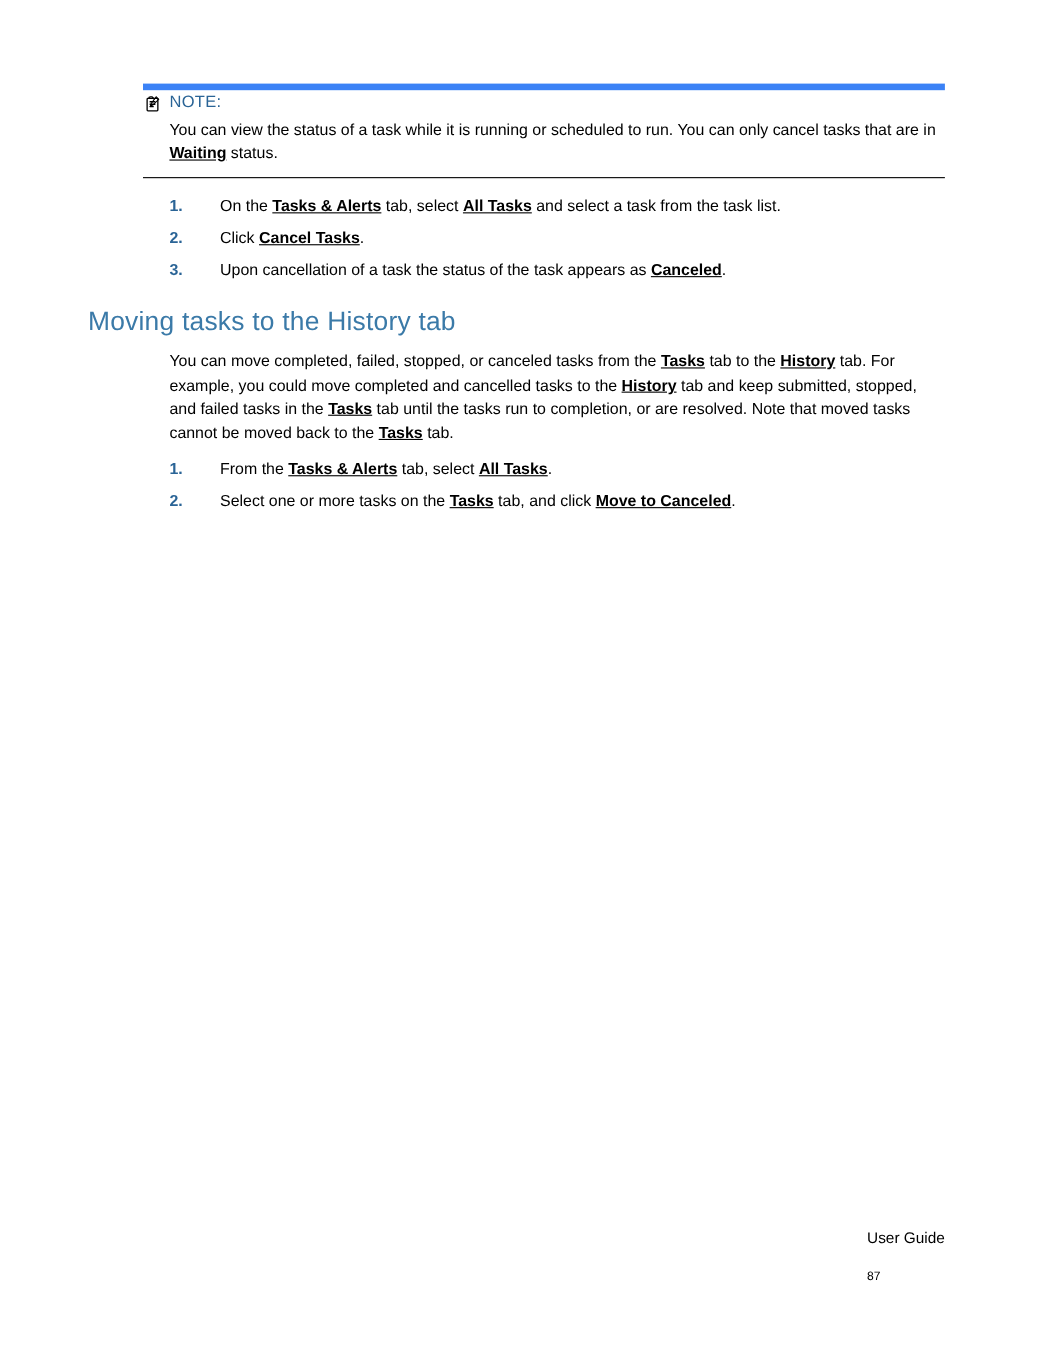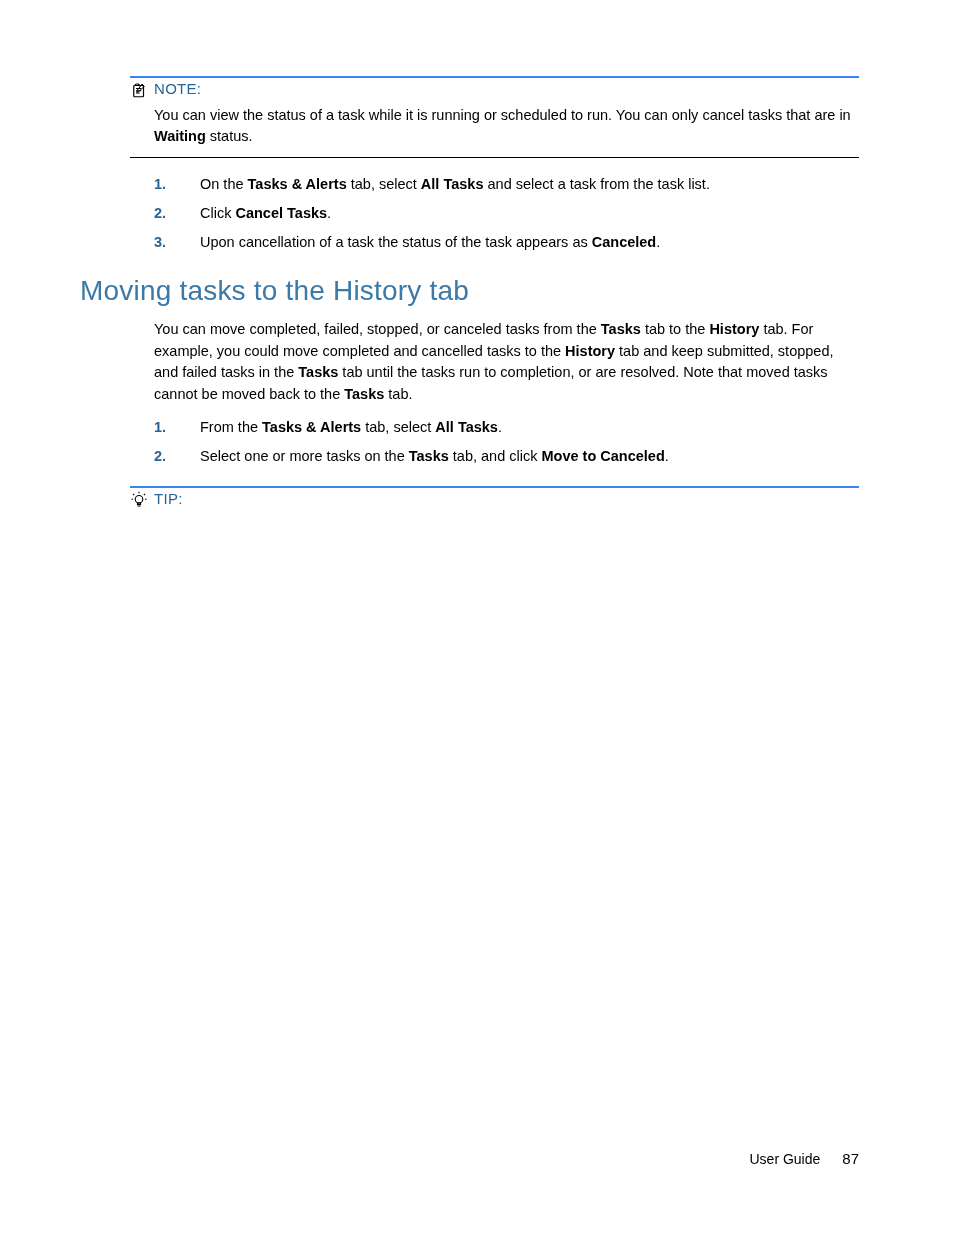--- a/index.html
+++ b/index.html
@@ -18,21 +18,21 @@
     padding: 76px 95px 60px 80px;
     box-sizing: border-box;
     height: 100%;
     position: relative;
   }
   .callout-block {
     margin-left: 50px;
     margin-bottom: 16px;
   }
   .callout-header {
-    border-top: 2px solid #3b82f6;
+    border-top: 6px solid #3b82f6;
     display: flex;
     align-items: flex-start;
     padding-top: 2px;
     gap: 6px;
   }
   .callout-icon {
     width: 18px;
     height: 18px;
     flex: none;
     margin-top: 1px;
@@ -61,43 +61,44 @@
   .ol .num {
     position: absolute;
     left: 74px;
     color: #2a6496;
     font-weight: bold;
     font-family: Arial, Helvetica, sans-serif;
   }
   .section-heading {
     color: #3b7aa8;
     font-weight: 300;
-    font-size: 28px;
+    font-size: 24px;
     margin: 22px 0 12px 0;
     font-family: "Segoe UI Light", "Helvetica Neue", Arial, sans-serif;
     letter-spacing: 0.2px;
   }
   .body-para {
     margin: 0 0 10px 0;
     padding-left: 74px;
     line-height: 1.48;
   }
   .footer {
     position: absolute;
     bottom: 68px;
     right: 95px;
     font-size: 14px;
     display: flex;
     gap: 22px;
     align-items: baseline;
+    flex-direction: column;
   }
   .footer .pn {
-    font-size: 15px;
+    font-size: 11px;
   }
-  .bold { font-weight: bold; }
+  .bold { font-weight: bold; text-decoration: underline; }
   svg { display: block; }
 </style>
 </head>
 <body>
 
 <div class="page">
 
   <div class="callout-block">
     <div class="callout-header">
       <span class="callout-icon">
@@ -123,35 +124,20 @@
 
   <p class="body-para">You can move completed, failed, stopped, or canceled tasks from the <span class="bold">Tasks</span> tab to the <span class="bold">History</span> tab. For example, you could move completed and cancelled tasks to the <span class="bold">History</span> tab and keep submitted, stopped, and failed tasks in the <span class="bold">Tasks</span> tab until the tasks run to completion, or are resolved. Note that moved tasks cannot be moved back to the <span class="bold">Tasks</span> tab.</p>
 
   <ol class="ol">
       <li><span class="num">1.</span>From the <span class="bold">Tasks &amp; Alerts</span> tab, select <span class="bold">All Tasks</span>.</li>
       <li><span class="num">2.</span>Select one or more tasks on the <span class="bold">Tasks</span> tab, and click <span class="bold">Move to Canceled</span>.</li>
     </ol>
 
 
   <div class="callout-block" style="margin-top:18px">
-    <div class="callout-header">
-      <span class="callout-icon">
-        <svg viewBox="0 0 24 24" width="18" height="18" stroke="#000" fill="none" stroke-width="1.5">
-          <line x1="12" y1="1" x2="12" y2="3"></line>
-          <line x1="4" y1="4" x2="5.5" y2="5.5"></line>
-          <line x1="20" y1="4" x2="18.5" y2="5.5"></line>
-          <line x1="2" y1="11" x2="4" y2="11"></line>
-          <line x1="20" y1="11" x2="22" y2="11"></line>
-          <circle cx="12" cy="11" r="5"></circle>
-          <path d="M10 16h4v2h-4z"></path>
-          <line x1="10" y1="20" x2="14" y2="20"></line>
-        </svg>
-      </span>
-      <span class="callout-title">TIP:</span>
-    </div>
   </div>
 
   <div class="footer">
     <span>User Guide</span>
     <span class="pn">87</span>
   </div>
 
 </div>
 
 </body></html>

